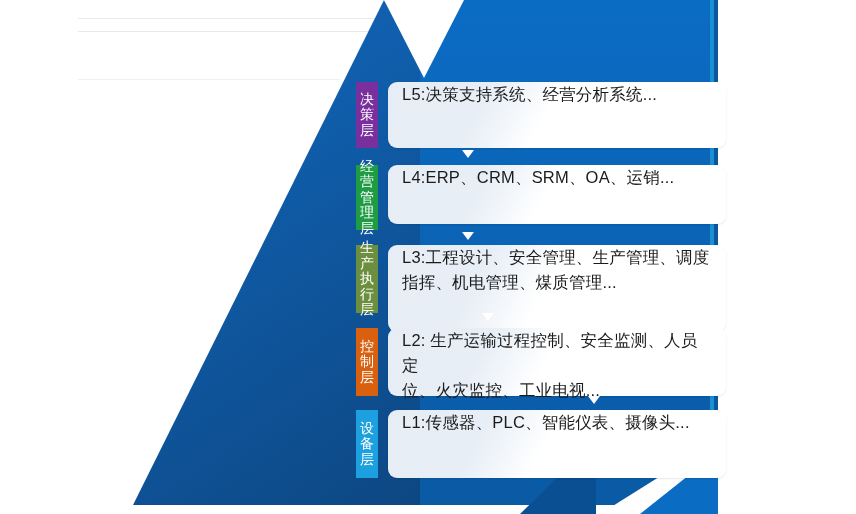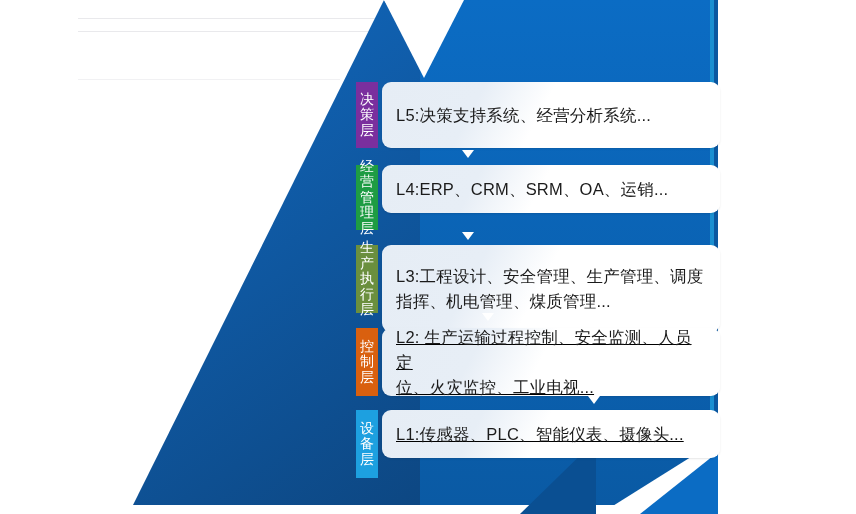--- a/index.html
+++ b/index.html
@@ -59,55 +59,55 @@
     letter-spacing: 0px;
     font-weight: 400;
     box-sizing: border-box;
     padding: 2px 0;
   }
   .layer-tab span { display: block; }
 
   .layer-card {
     background: linear-gradient(118deg, #e6edf5 0%, #e7eef6 28%, #ffffff 47%, #ffffff 100%);
     border-radius: 9px;
-    margin-left: 4px;
+    margin-left: 10px;
     box-sizing: border-box;
     display: flex;
-    align-items: center;
+    align-items: flex-start;
     padding: 0 14px;
     box-shadow: 0 1px 2px rgba(0,0,0,0.10);
   }
   .layer-card-text {
     font-size: 16.5px;
     line-height: 25px;
     color: #1b1b1b;
     letter-spacing: 0.2px;
     white-space: pre-line;
   }
 
   
   #row-l5 { top: 82px;  }
   #row-l5 .layer-tab  { height: 66px; }
   #row-l5 .layer-card { width: 338px; height: 66px; }
 
   #row-l4 { top: 165px; }
   #row-l4 .layer-tab  { height: 65px; }
-  #row-l4 .layer-card { width: 338px; height: 48px; }
+  #row-l4 .layer-card { width: 338px; height: 59px; }
 
   #row-l3 { top: 245px; }
   #row-l3 .layer-tab  { height: 68px; }
   #row-l3 .layer-card { width: 338px; height: 87px; }
 
   #row-l2 { top: 328px; }
   #row-l2 .layer-tab  { height: 68px; }
-  #row-l2 .layer-card { width: 338px; height: 68px; text-decoration: underline; }
+  #row-l2 .layer-card { width: 338px; height: 68px; }
 
   #row-l1 { top: 410px; }
   #row-l1 .layer-tab  { height: 68px; }
-  #row-l1 .layer-card { width: 338px; height: 48px; text-decoration: underline; }
+  #row-l1 .layer-card { width: 338px; height: 68px; }
 
   
   .gap-arrow {
     position: absolute;
     width: 0; height: 0;
     border-left: 6px solid transparent;
     border-right: 6px solid transparent;
     border-top: 8px solid #ffffff;
   }
   #arrow-1 { left: 462px; top: 150px; }

